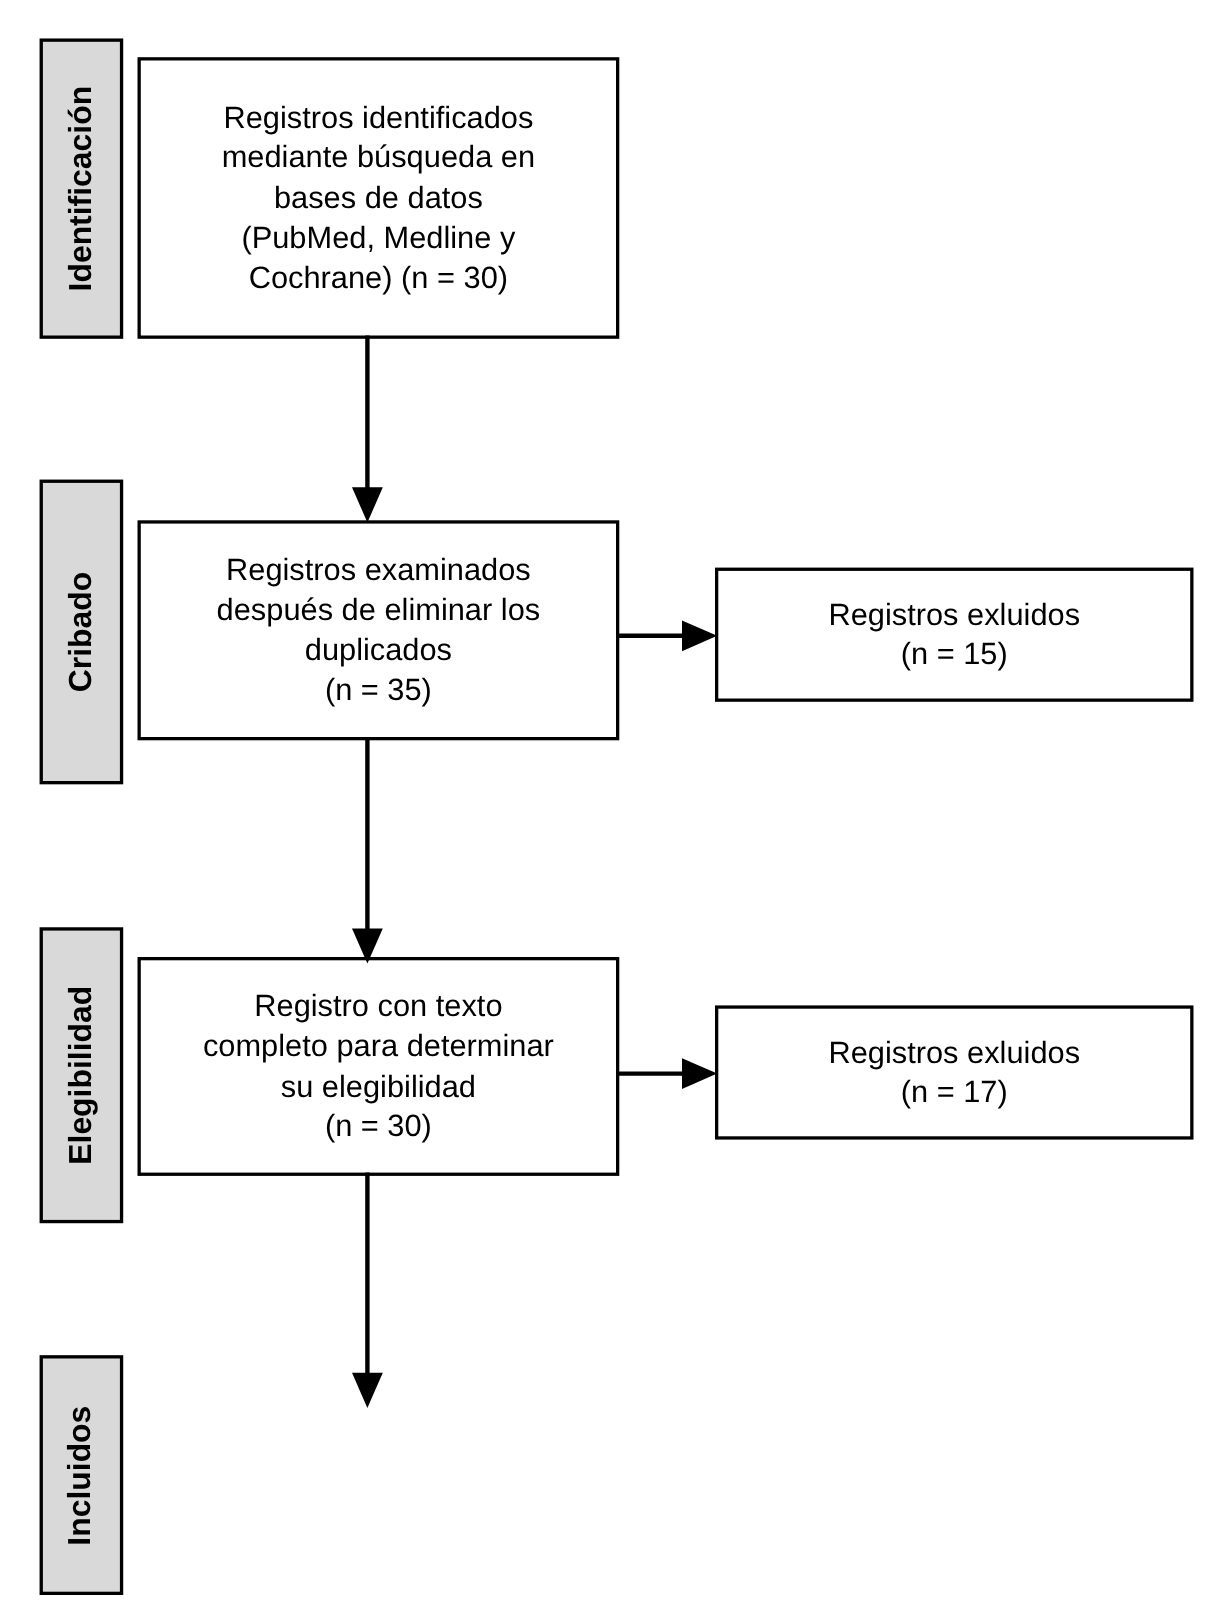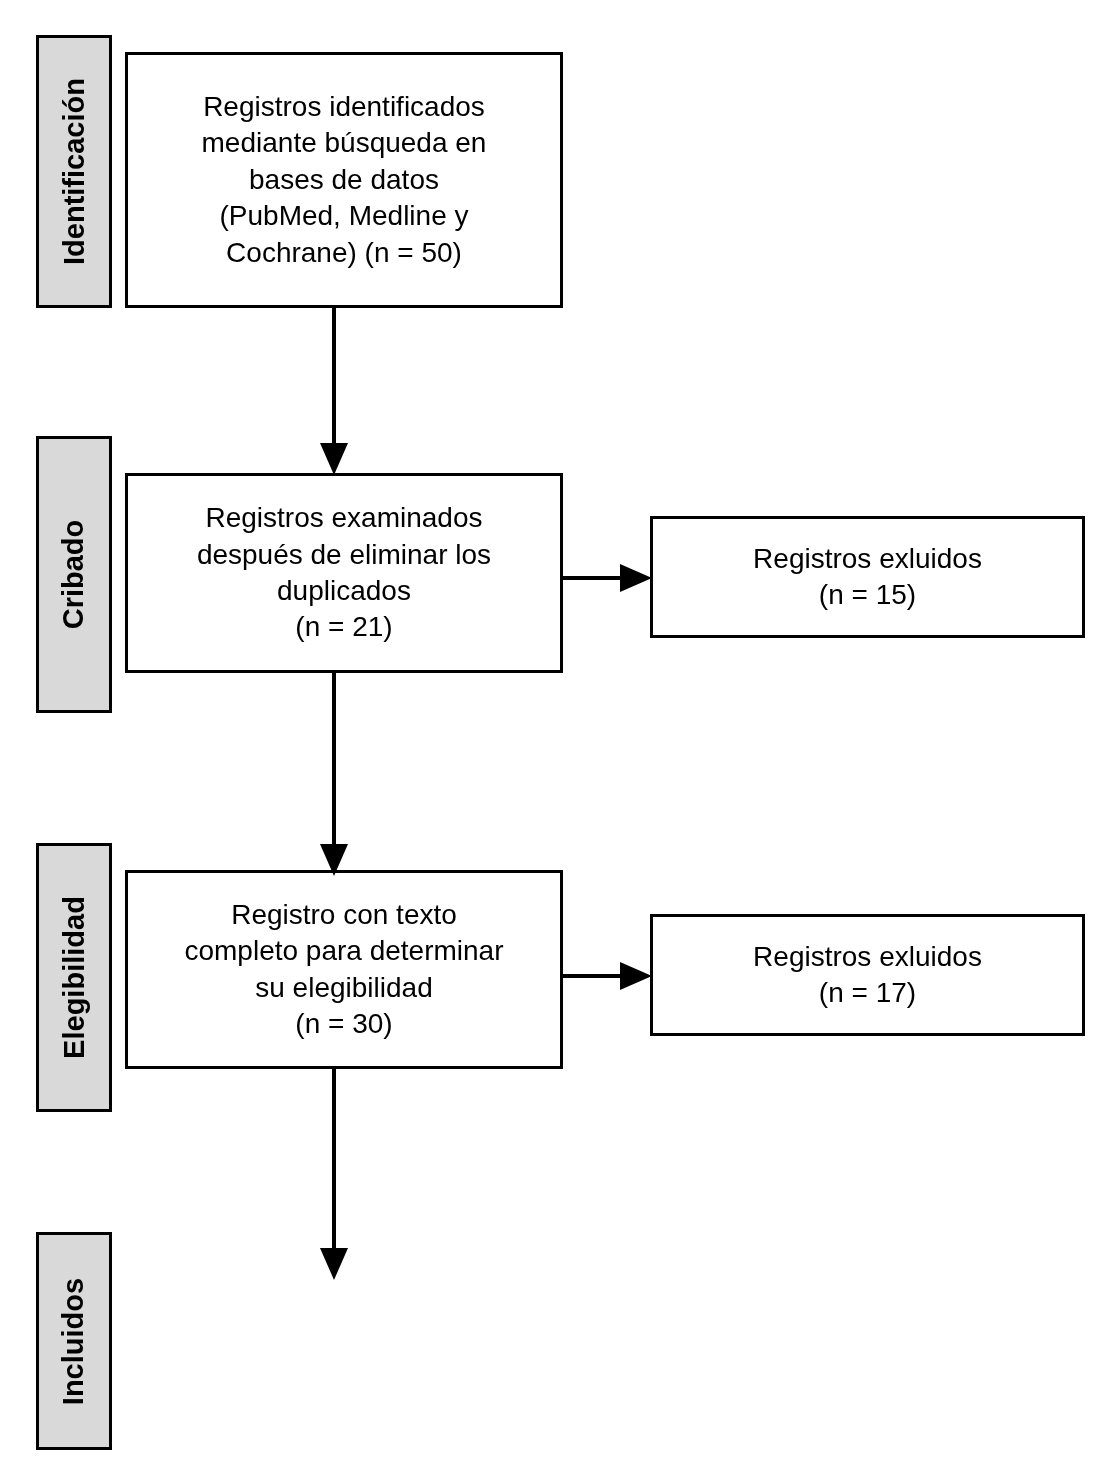--- a/index.html
+++ b/index.html
@@ -85,28 +85,28 @@
 
   <div class="stage-label" style="left:36px; top:1232px; width:76px; height:218px;">
     <span class="stage-label-text">Incluidos</span>
   </div>
 
   <div class="flow-box" style="left:125px; top:52px; width:438px; height:256px;">
     <span class="flow-box-text">Registros identificados
 mediante búsqueda en
 bases de datos
 (PubMed, Medline y
-Cochrane) (n = 50)</span>
+Cochrane) (n = 30)</span>
   </div>
 
   <div class="flow-box" style="left:125px; top:473px; width:438px; height:200px;">
     <span class="flow-box-text">Registros examinados
 después de eliminar los
 duplicados
-(n = 21)</span>
+(n = 35)</span>
   </div>
 
   <div class="flow-box" style="left:650px; top:516px; width:435px; height:122px;">
     <span class="flow-box-text">Registros exluidos
 (n = 15)</span>
   </div>
 
   <div class="flow-box" style="left:125px; top:870px; width:438px; height:199px;">
     <span class="flow-box-text">Registro con texto
 completo para  determinar

